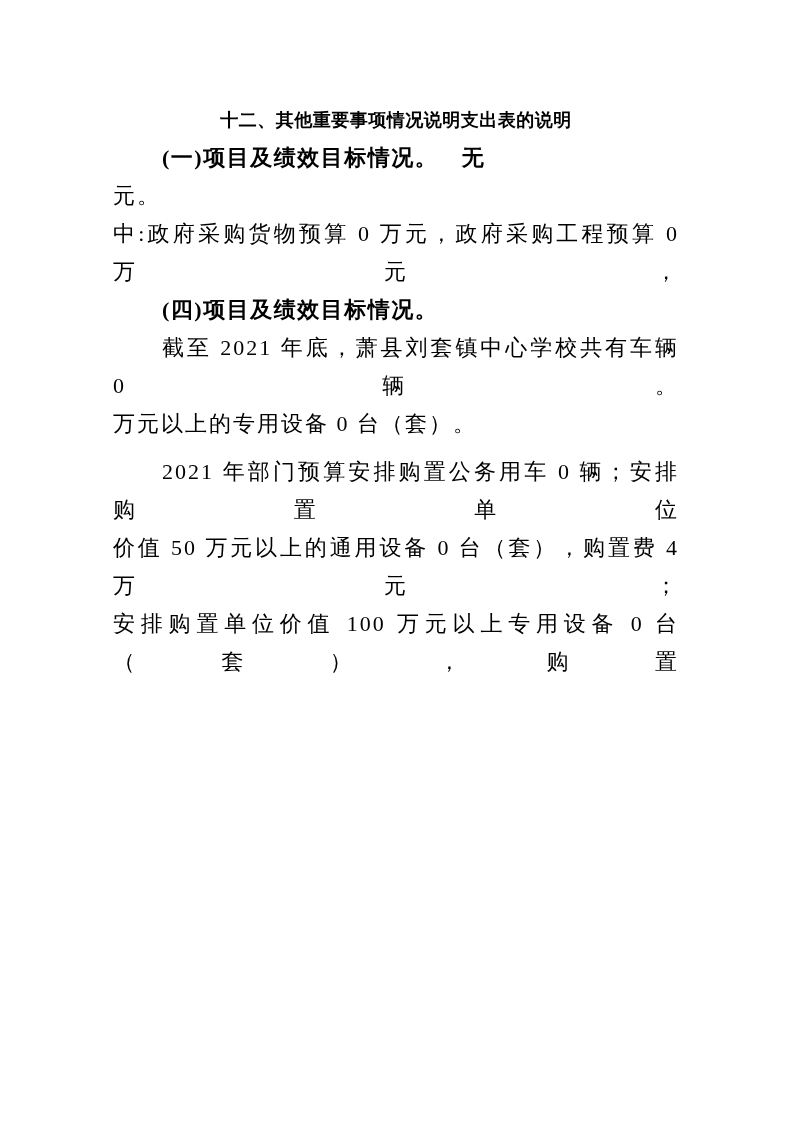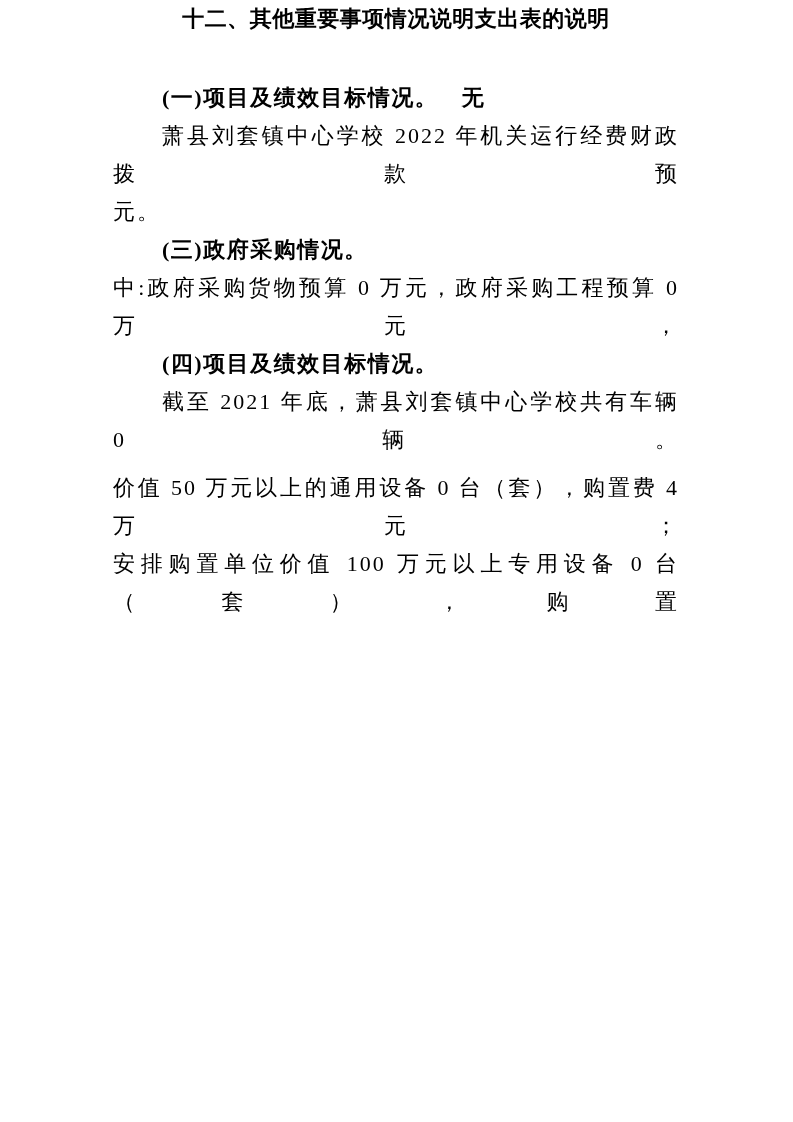--- a/index.html
+++ b/index.html
@@ -10,35 +10,36 @@
     margin: 0 auto;
     background: #ffffff;
     color: #000000;
     overflow: hidden;
     font-family: "Liberation Serif", "DejaVu Serif", serif;
   }
   .content {
     padding: 0 114px 0 113px;
   }
   .doc-title {
-    font-size: 22px;
+    margin-top: 101px;
+    font-size: 18px;
     font-weight: bold;
     line-height: 38px;
     letter-spacing: 0.5px;
     text-align: center;
   }
   .heading {
     font-size: 22px;
     font-weight: bold;
     line-height: 38px;
     letter-spacing: 1.5px;
     text-indent: 49px;
     text-align: left;
   }
-  .heading.first-heading { margin-top: 41px; }
+  .heading.first-heading { }
   .line {
     font-size: 22px;
     line-height: 38px;
     letter-spacing: 2px;
     text-align: justify;
     text-align-last: justify;
   }
   .line.first { text-indent: 49px; }
   .line.end   { text-align-last: left; }
   .para2 { margin-top: 10px; }
@@ -50,38 +51,38 @@
   <div class="content">
 
     <div class="doc-title">十二、其他重要事项情况说明支出表的说明</div>
 
     <section>
       <div class="heading first-heading">(一)项目及绩效目标情况。　无</div>
     </section>
 
     <section>
       <div class="para">
-        <div class="line first">萧县刘套镇中心学校 2022 年机关运行经费财政拨款预</div>
         <div class="line end">元。</div>
       </div>
     </section>
 
     <section>
-      <div class="heading">(三)政府采购情况。</div>
       <div class="para">
         <div class="line">中:政府采购货物预算 0 万元，政府采购工程预算 0 万元，</div>
       </div>
     </section>
 
     <section>
       <div class="heading">(四)项目及绩效目标情况。</div>
       <div class="para">
         <div class="line first">截至 2021 年底，萧县刘套镇中心学校共有车辆 0 辆。</div>
+        <div class="line end">万元以上的专用设备 0 台（套）。</div>
       </div>
       <div class="para para2">
+        <div class="line first">2021 年部门预算安排购置公务用车 0 辆；安排购置单位</div>
         <div class="line">价值 50 万元以上的通用设备 0 台（套），购置费 4 万元；</div>
         <div class="line">安排购置单位价值 100 万元以上专用设备 0 台（套），购置</div>
 
       </div>
     </section>
 
   </div>
 </div>
 
 </body></html>

